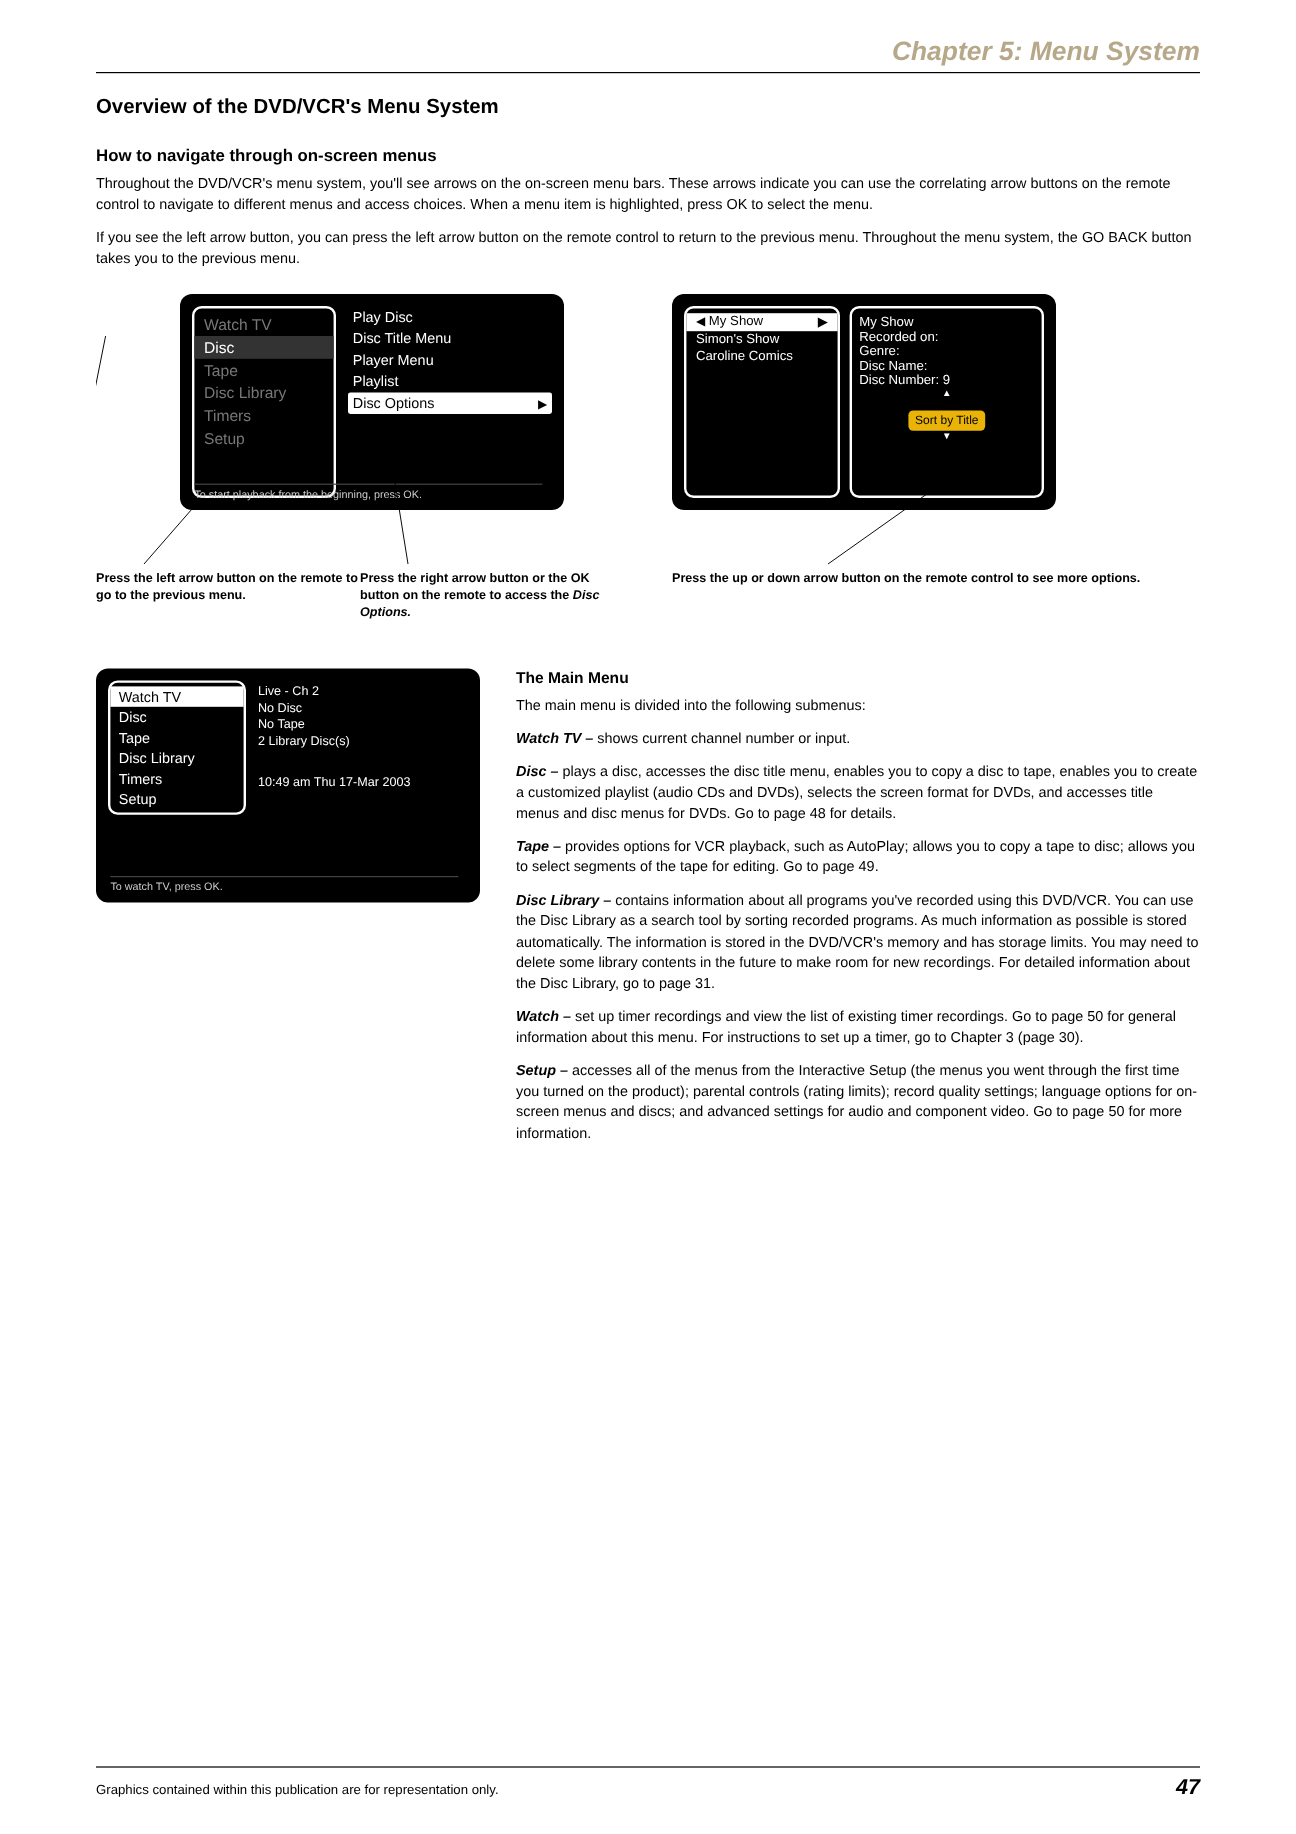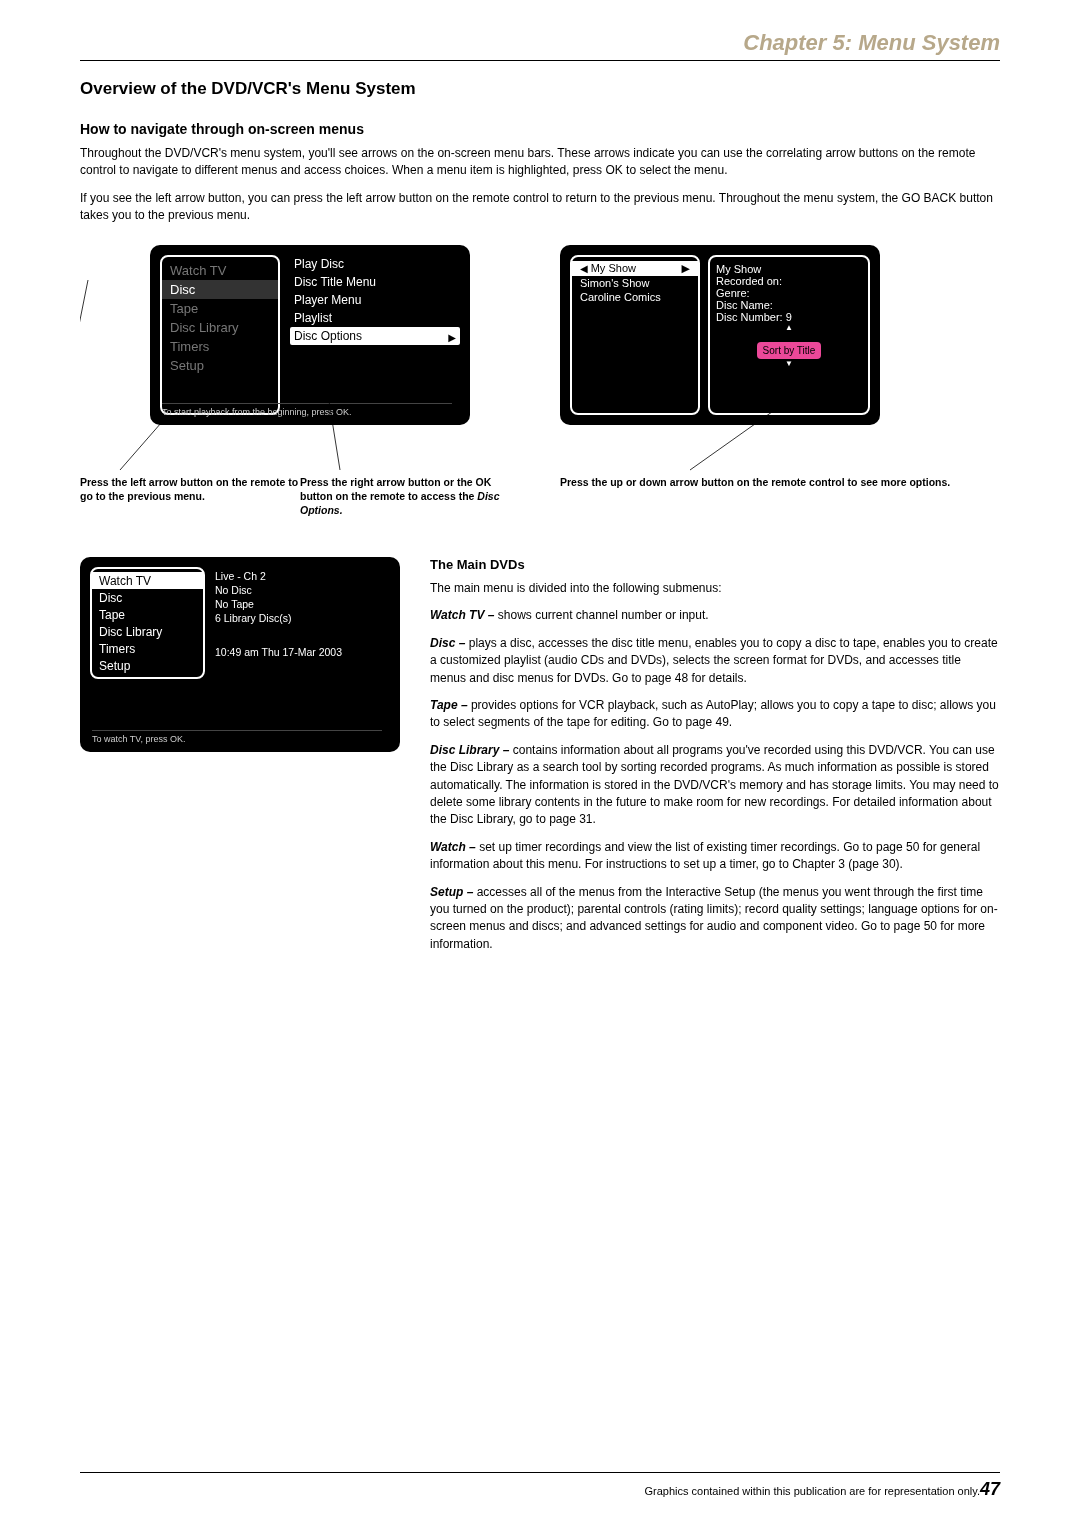--- a/index.html
+++ b/index.html
@@ -136,21 +136,21 @@
     width: 320px;
     height: 180px;
     box-sizing: border-box;
   }
   .osd3-cols { display: flex; gap: 8px; height: 100%; }
   .osd3 .lp { border: 2px solid #fff; border-radius: 8px; width: 130px; box-sizing: border-box; padding: 4px 0; position: relative; }
   .osd3 .lp div { padding: 1px 8px; }
   .osd3 .lp .hi { background: #fff; color: #000; display: flex; align-items: center; }
   .osd3 .rp { flex: 1; border: 2px solid #fff; border-radius: 8px; padding: 6px; box-sizing: border-box; font-size: 11px; }
   .sort-btn {
-    background: #ec4899;
+    background: #eab308;
     color: #000;
     border-radius: 4px;
     padding: 3px 6px;
     font-size: 10px;
     display: inline-block;
     margin-top: 10px;
     position: relative;
   }
   .tri-up::before { content: "▲"; display: block; text-align: center; font-size: 8px; color: #fff; }
   .tri-down::after { content: "▼"; display: block; text-align: center; font-size: 8px; color: #fff; }
@@ -276,37 +276,37 @@
             <div>Disc</div>
             <div>Tape</div>
             <div>Disc Library</div>
             <div>Timers</div>
             <div>Setup</div>
           </div>
           <div class="rightp">
             <div>Live - Ch 2</div>
             <div>No Disc</div>
             <div>No Tape</div>
-            <div>6 Library Disc(s)</div>
+            <div>2 Library Disc(s)</div>
             <div></div>
             <div style="margin-top:18px">10:49 am Thu 17-Mar 2003</div>
           </div>
         </div>
         <div class="osd-footer" style="width:290px">To watch TV, press OK.</div>
       </div>
     </div>
     <div class="main-right">
-      <div class="mm-head">The Main DVDs</div>
+      <div class="mm-head">The Main Menu</div>
       <p class="mm-p">The main menu is divided into the following submenus:</p>
       <p class="mm-p"><b>Watch TV – </b><span>shows current channel number or input.</span></p>
       <p class="mm-p"><b>Disc – </b><span>plays a disc, accesses the disc title menu, enables you to copy a disc to tape, enables you to create a customized playlist (audio CDs and DVDs), selects the screen format for DVDs, and accesses title menus and disc menus for DVDs. Go to page 48 for details.</span></p>
       <p class="mm-p"><b>Tape – </b><span>provides options for VCR playback, such as AutoPlay; allows you to copy a tape to disc; allows you to select segments of the tape for editing. Go to page 49.</span></p>
       <p class="mm-p"><b>Disc Library – </b><span>contains information about all programs you've recorded using this DVD/VCR. You can use the Disc Library as a search tool by sorting recorded programs. As much information as possible is stored automatically. The information is stored in the DVD/VCR's memory and has storage limits. You may need to delete some library contents in the future to make room for new recordings. For detailed information about the Disc Library, go to page 31.</span></p>
       <p class="mm-p"><b>Watch – </b><span>set up timer recordings and view the list of existing timer recordings. Go to page 50 for general information about this menu. For instructions to set up a timer, go to Chapter 3 (page 30).</span></p>
       <p class="mm-p"><b>Setup – </b><span>accesses all of the menus from the Interactive Setup (the menus you went through the first time you turned on the product); parental controls (rating limits); record quality settings; language options for on-screen menus and discs; and advanced settings for audio and component video. Go to page 50 for more information.</span></p>
     </div>
   </div>
 
   <div class="page-footer">
-    <span style="flex:1;text-align:right">Graphics contained within this publication are for representation only.</span>
+    <span style="flex:1;text-align:left">Graphics contained within this publication are for representation only.</span>
     <span class="pn">47</span>
   </div>
 </div>
 
 </body></html>

